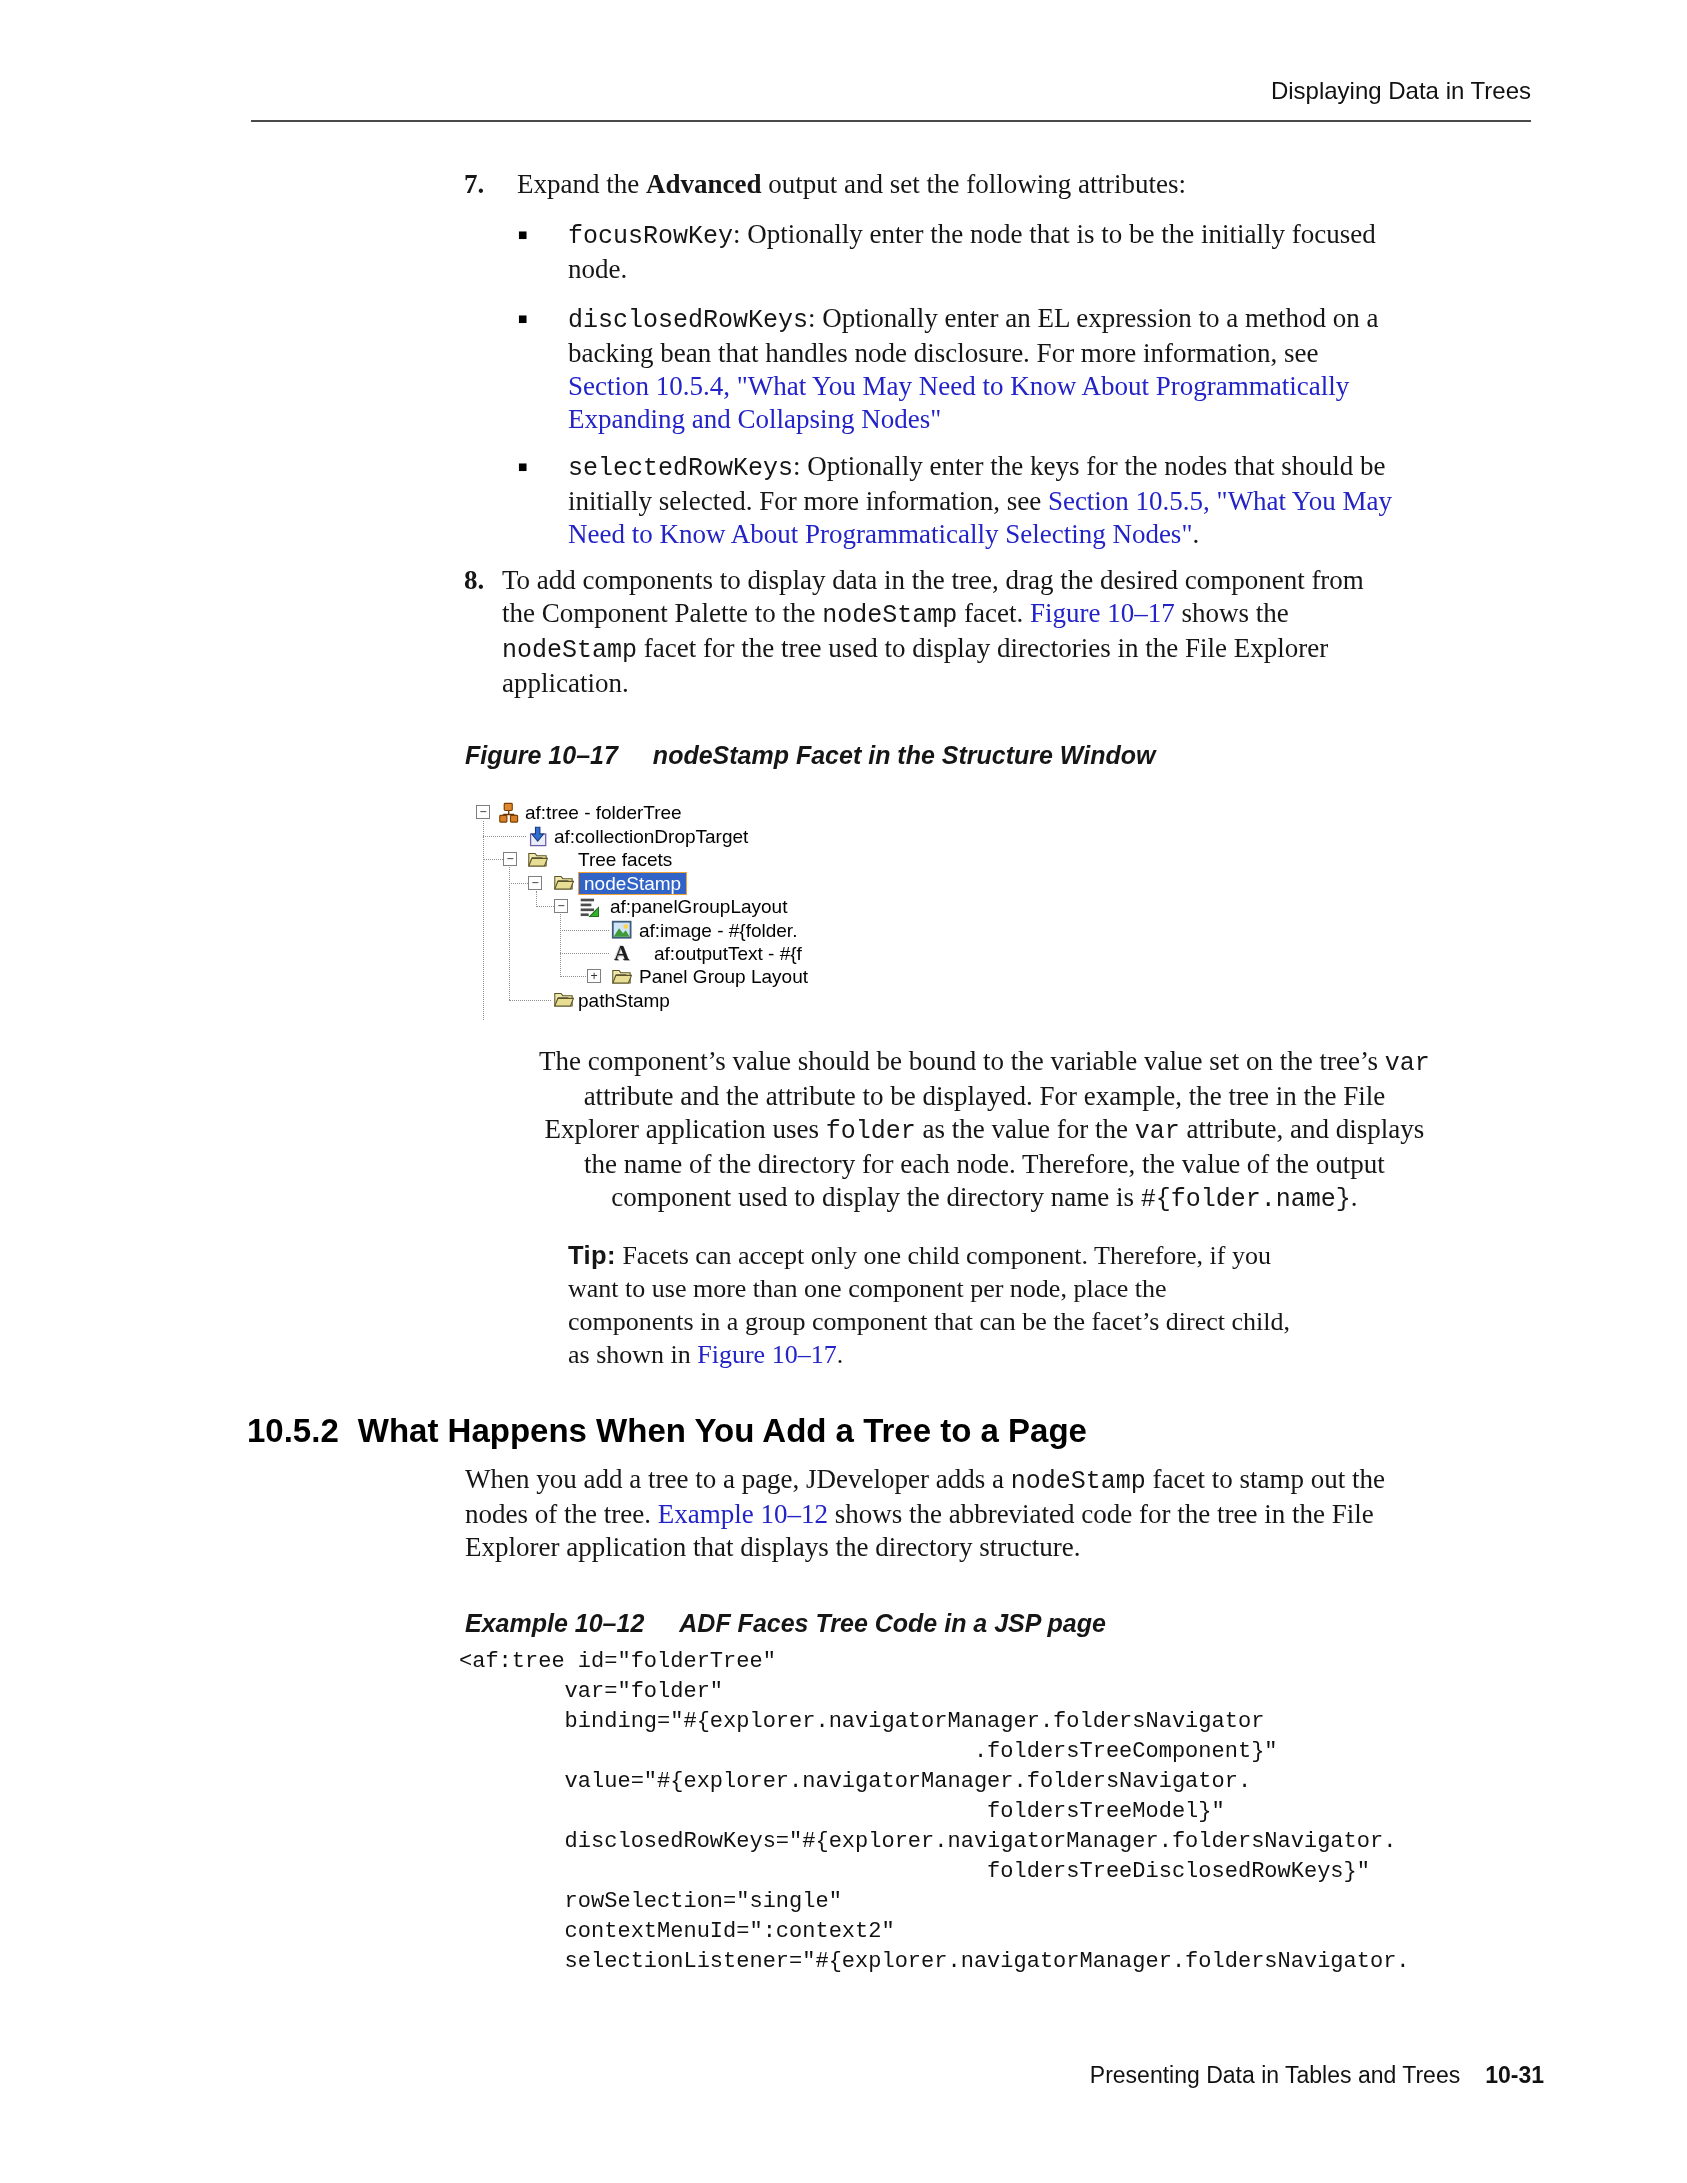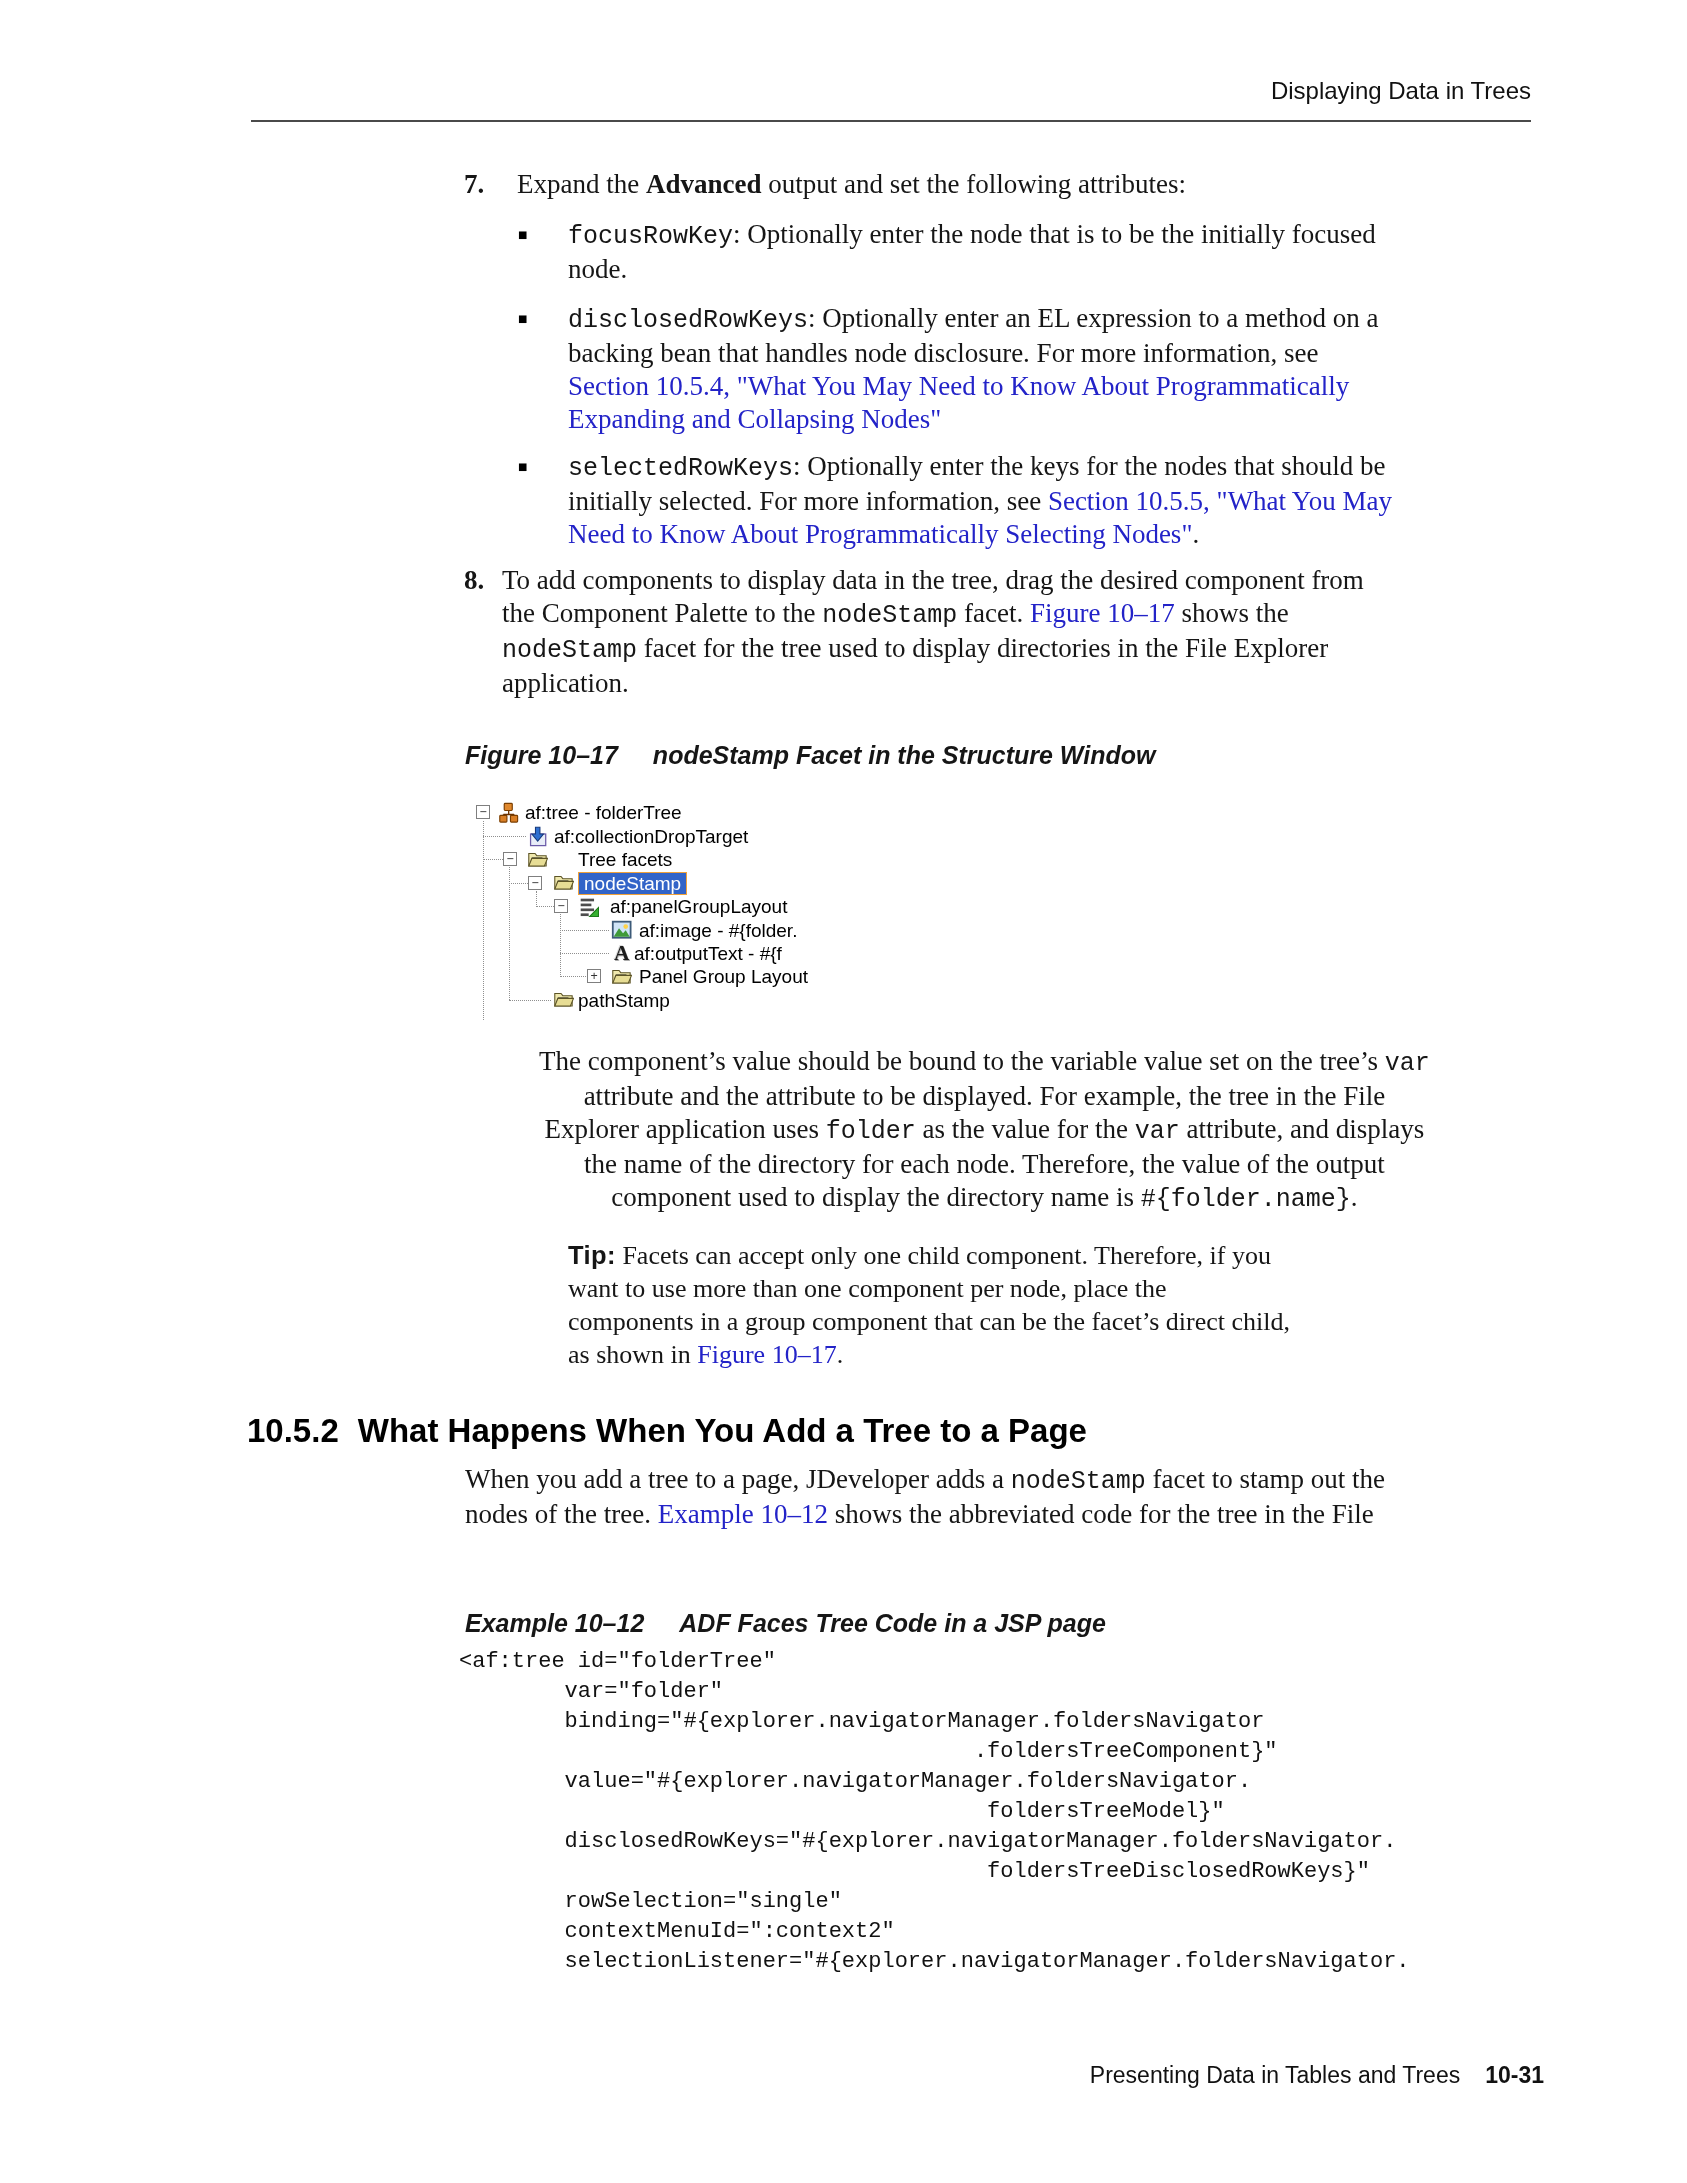--- a/index.html
+++ b/index.html
@@ -158,21 +158,21 @@
       </div>
       <div class="ticon" style="left: 611px; top: 919px;"><svg viewBox="0 0 24 24" width="21.4" height="21.4">
           <rect x="2" y="3" width="20" height="18" fill="#cfe4f7" stroke="#3d5a78" stroke-width="2"></rect>
           <circle cx="16.5" cy="8.5" r="2.6" fill="#ffd24a"></circle>
           <path d="M3 20 L9 10.5 L13.5 16 L16.5 12.5 L21 20 Z" fill="#3f9a3a"></path>
         </svg></div>
       <div class="trow" style="left: 639px; top: 919px;">
         <span class="tlabel">af:image - #{folder.</span>
       </div>
       <div class="aicon" style="left: 611px; top: 943px;">A</div>
-      <div class="trow" style="left: 634px; top: 942px;">
+      <div class="trow" style="left: 654px; top: 942px;">
         <span class="tlabel">af:outputText - #{f</span>
       </div>
       <div class="ebox" style="left: 587px; top: 969px;">+</div>
       <div class="ticon" style="left: 611px; top: 966px;"><svg viewBox="0 0 24 24" width="21.4" height="21.4">
           <path d="M2 5 L9 5 L11 7.5 L21.5 7.5 L21.5 19 L2 19 Z" fill="#efe8ad" stroke="#5c5426" stroke-width="1.2"></path>
           <path d="M5.5 9.5 L17.5 9.5 L15 13 L4 13 Z" fill="#141414"></path>
           <path d="M2 19 L5.5 10.5 L23 10.5 L19.5 19 Z" fill="#e7dd95" stroke="#5c5426" stroke-width="1.2"></path>
         </svg></div>
       <div class="trow" style="left: 639px; top: 965px;">
         <span class="tlabel">Panel Group Layout</span>
@@ -202,20 +202,21 @@
       <div class="tl"><span>as shown in </span><span class="r-l">Figure 10–17</span><span>.</span></div>
     </div>
 
   <div class="h2" style="left:247px;top:1412px;">
     <span>10.5.2</span><span class="h2-title">What Happens When You Add a Tree to a Page</span>
   </div>
 
   <div class="tb" style="left:465px;top:1463px;">
       <div class="tl"><span>When you add a tree to a page, JDeveloper adds a </span><span class="r-m">nodeStamp</span><span> facet to stamp out the</span></div>
       <div class="tl"><span>nodes of the tree. </span><span class="r-l">Example 10–12</span><span> shows the abbreviated code for the tree in the File</span></div>
+      <div class="tl"><span>Explorer application that displays the directory structure.</span></div>
     </div>
 
   <div class="figcap" style="left:465px;top:1609px;">
     <span class="cap-label">Example 10–12</span><span class="cap-title">ADF Faces Tree Code in a JSP page</span>
   </div>
 
   <pre class="code" id="code-block" style="left:459px;top:1647px;">&lt;af:tree id="folderTree"
         var="folder"
         binding="#{explorer.navigatorManager.foldersNavigator
                                        .foldersTreeComponent}"

